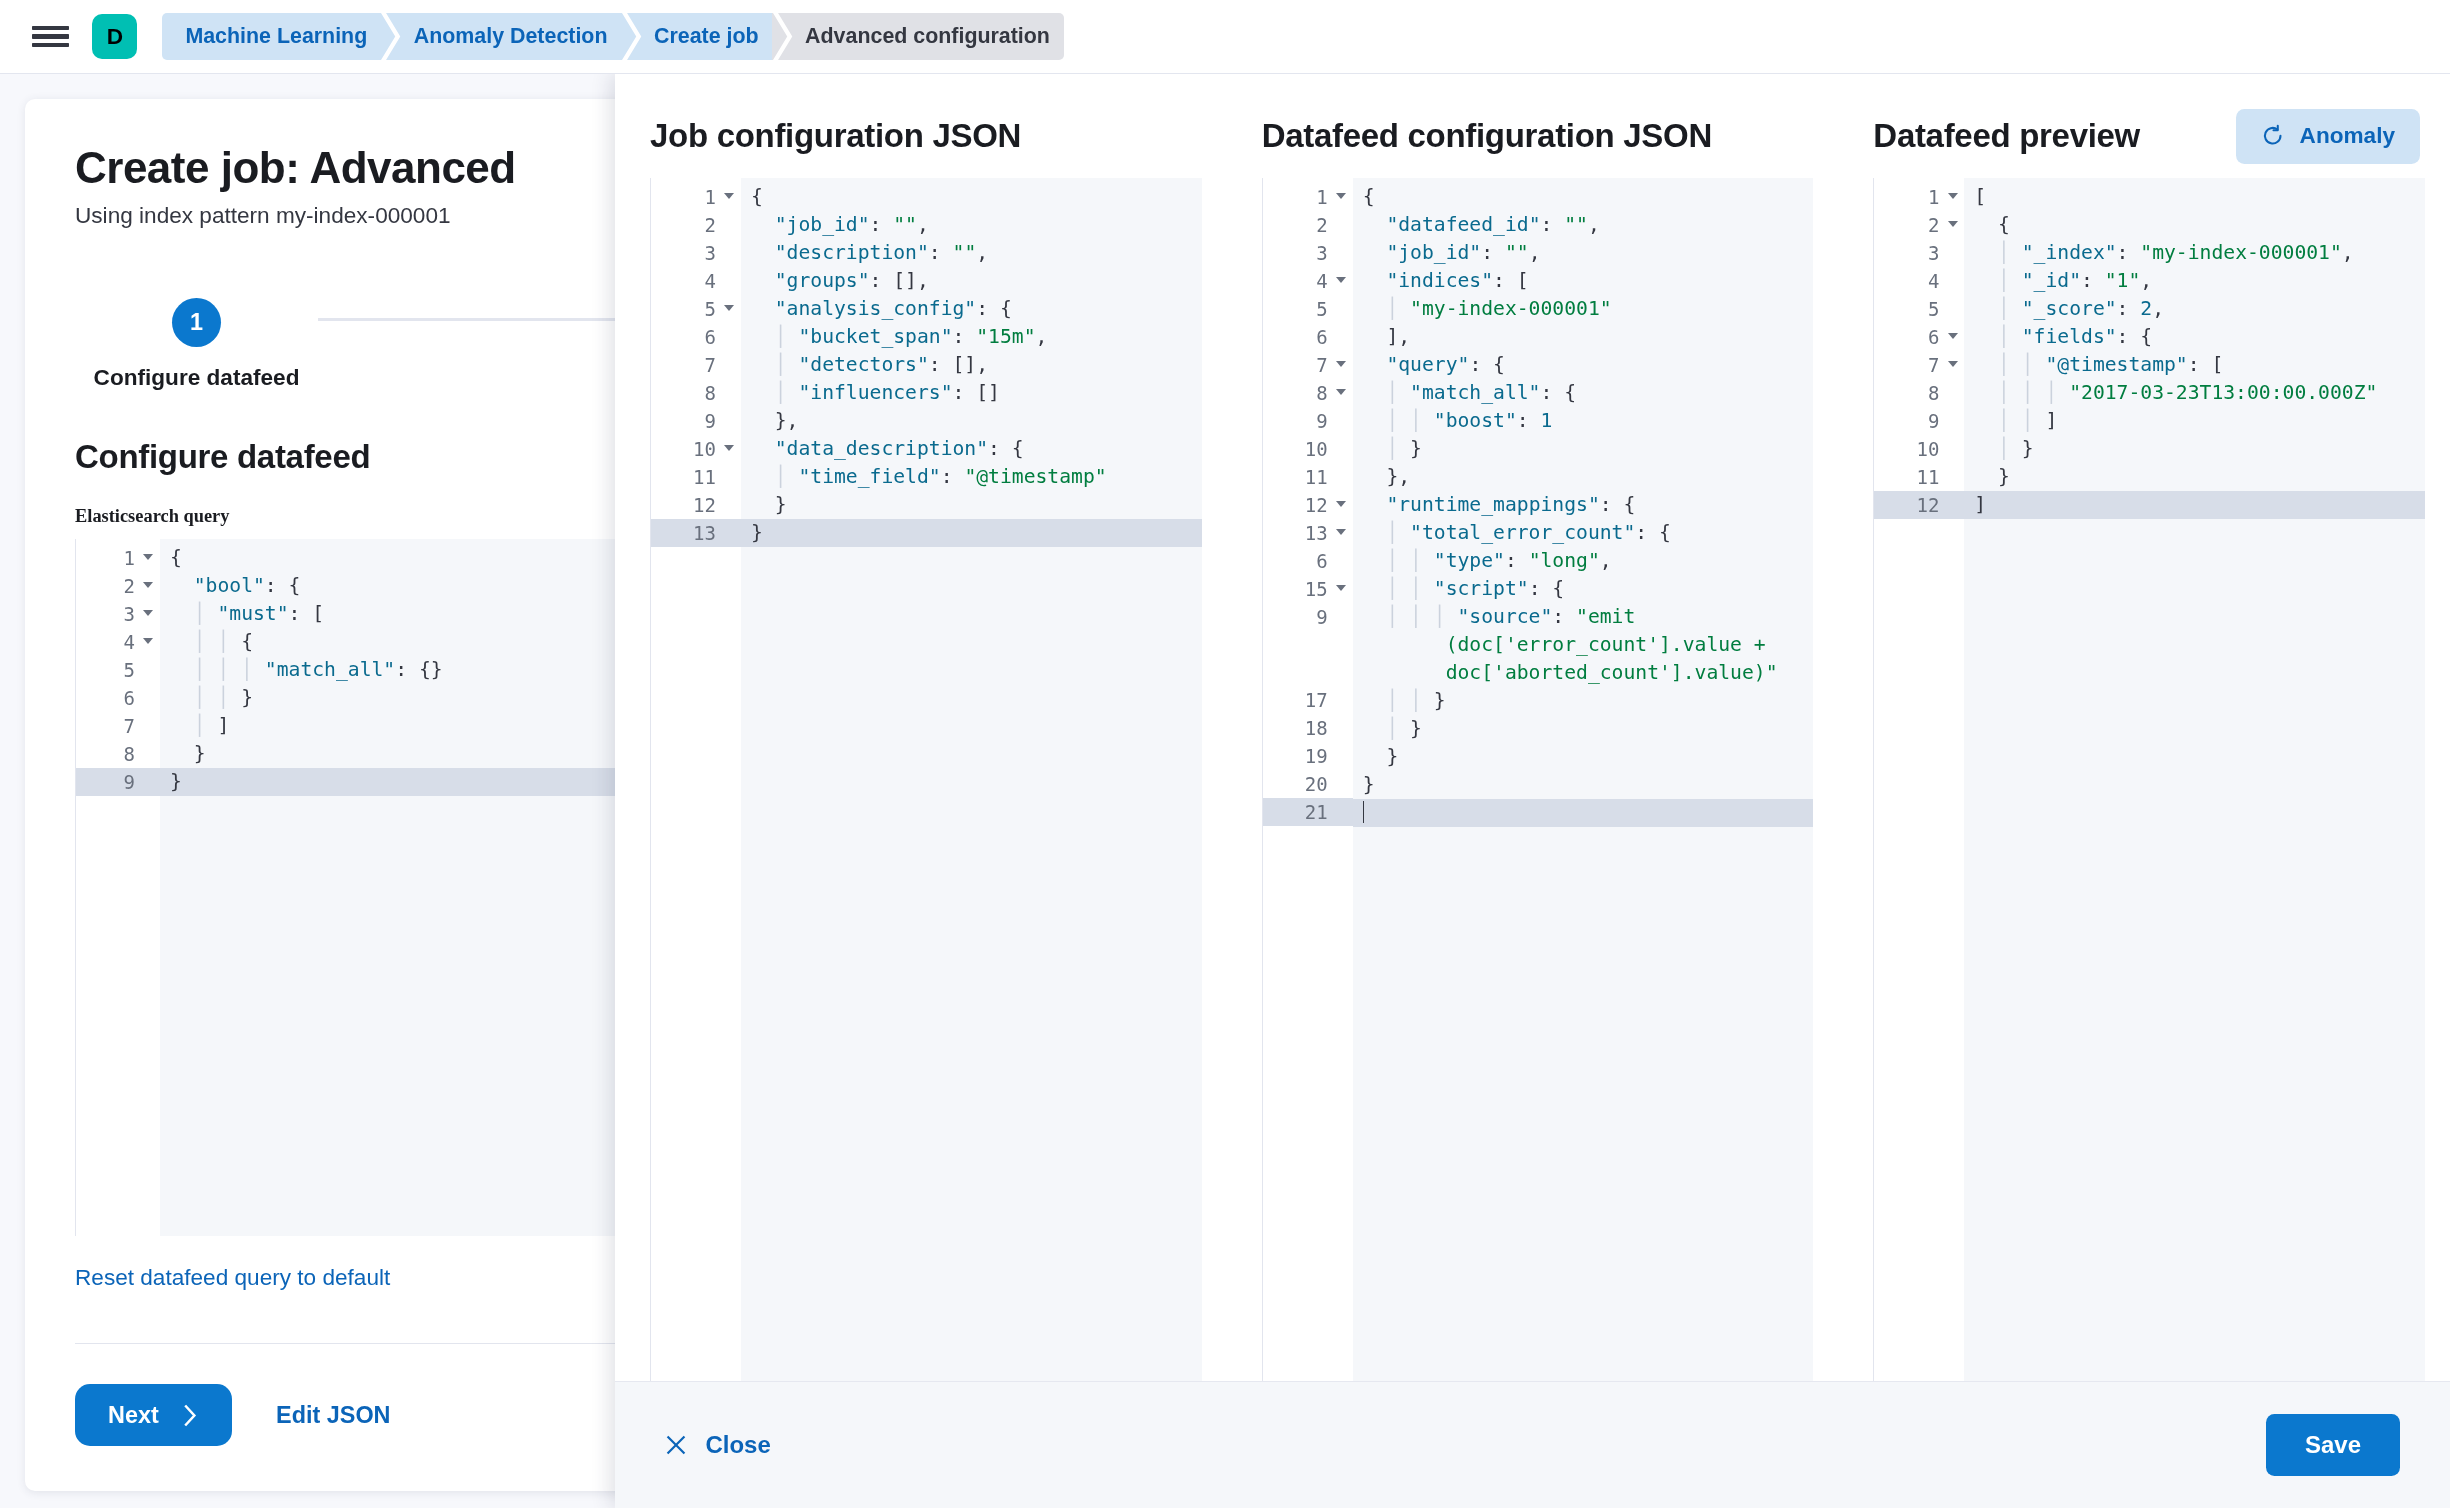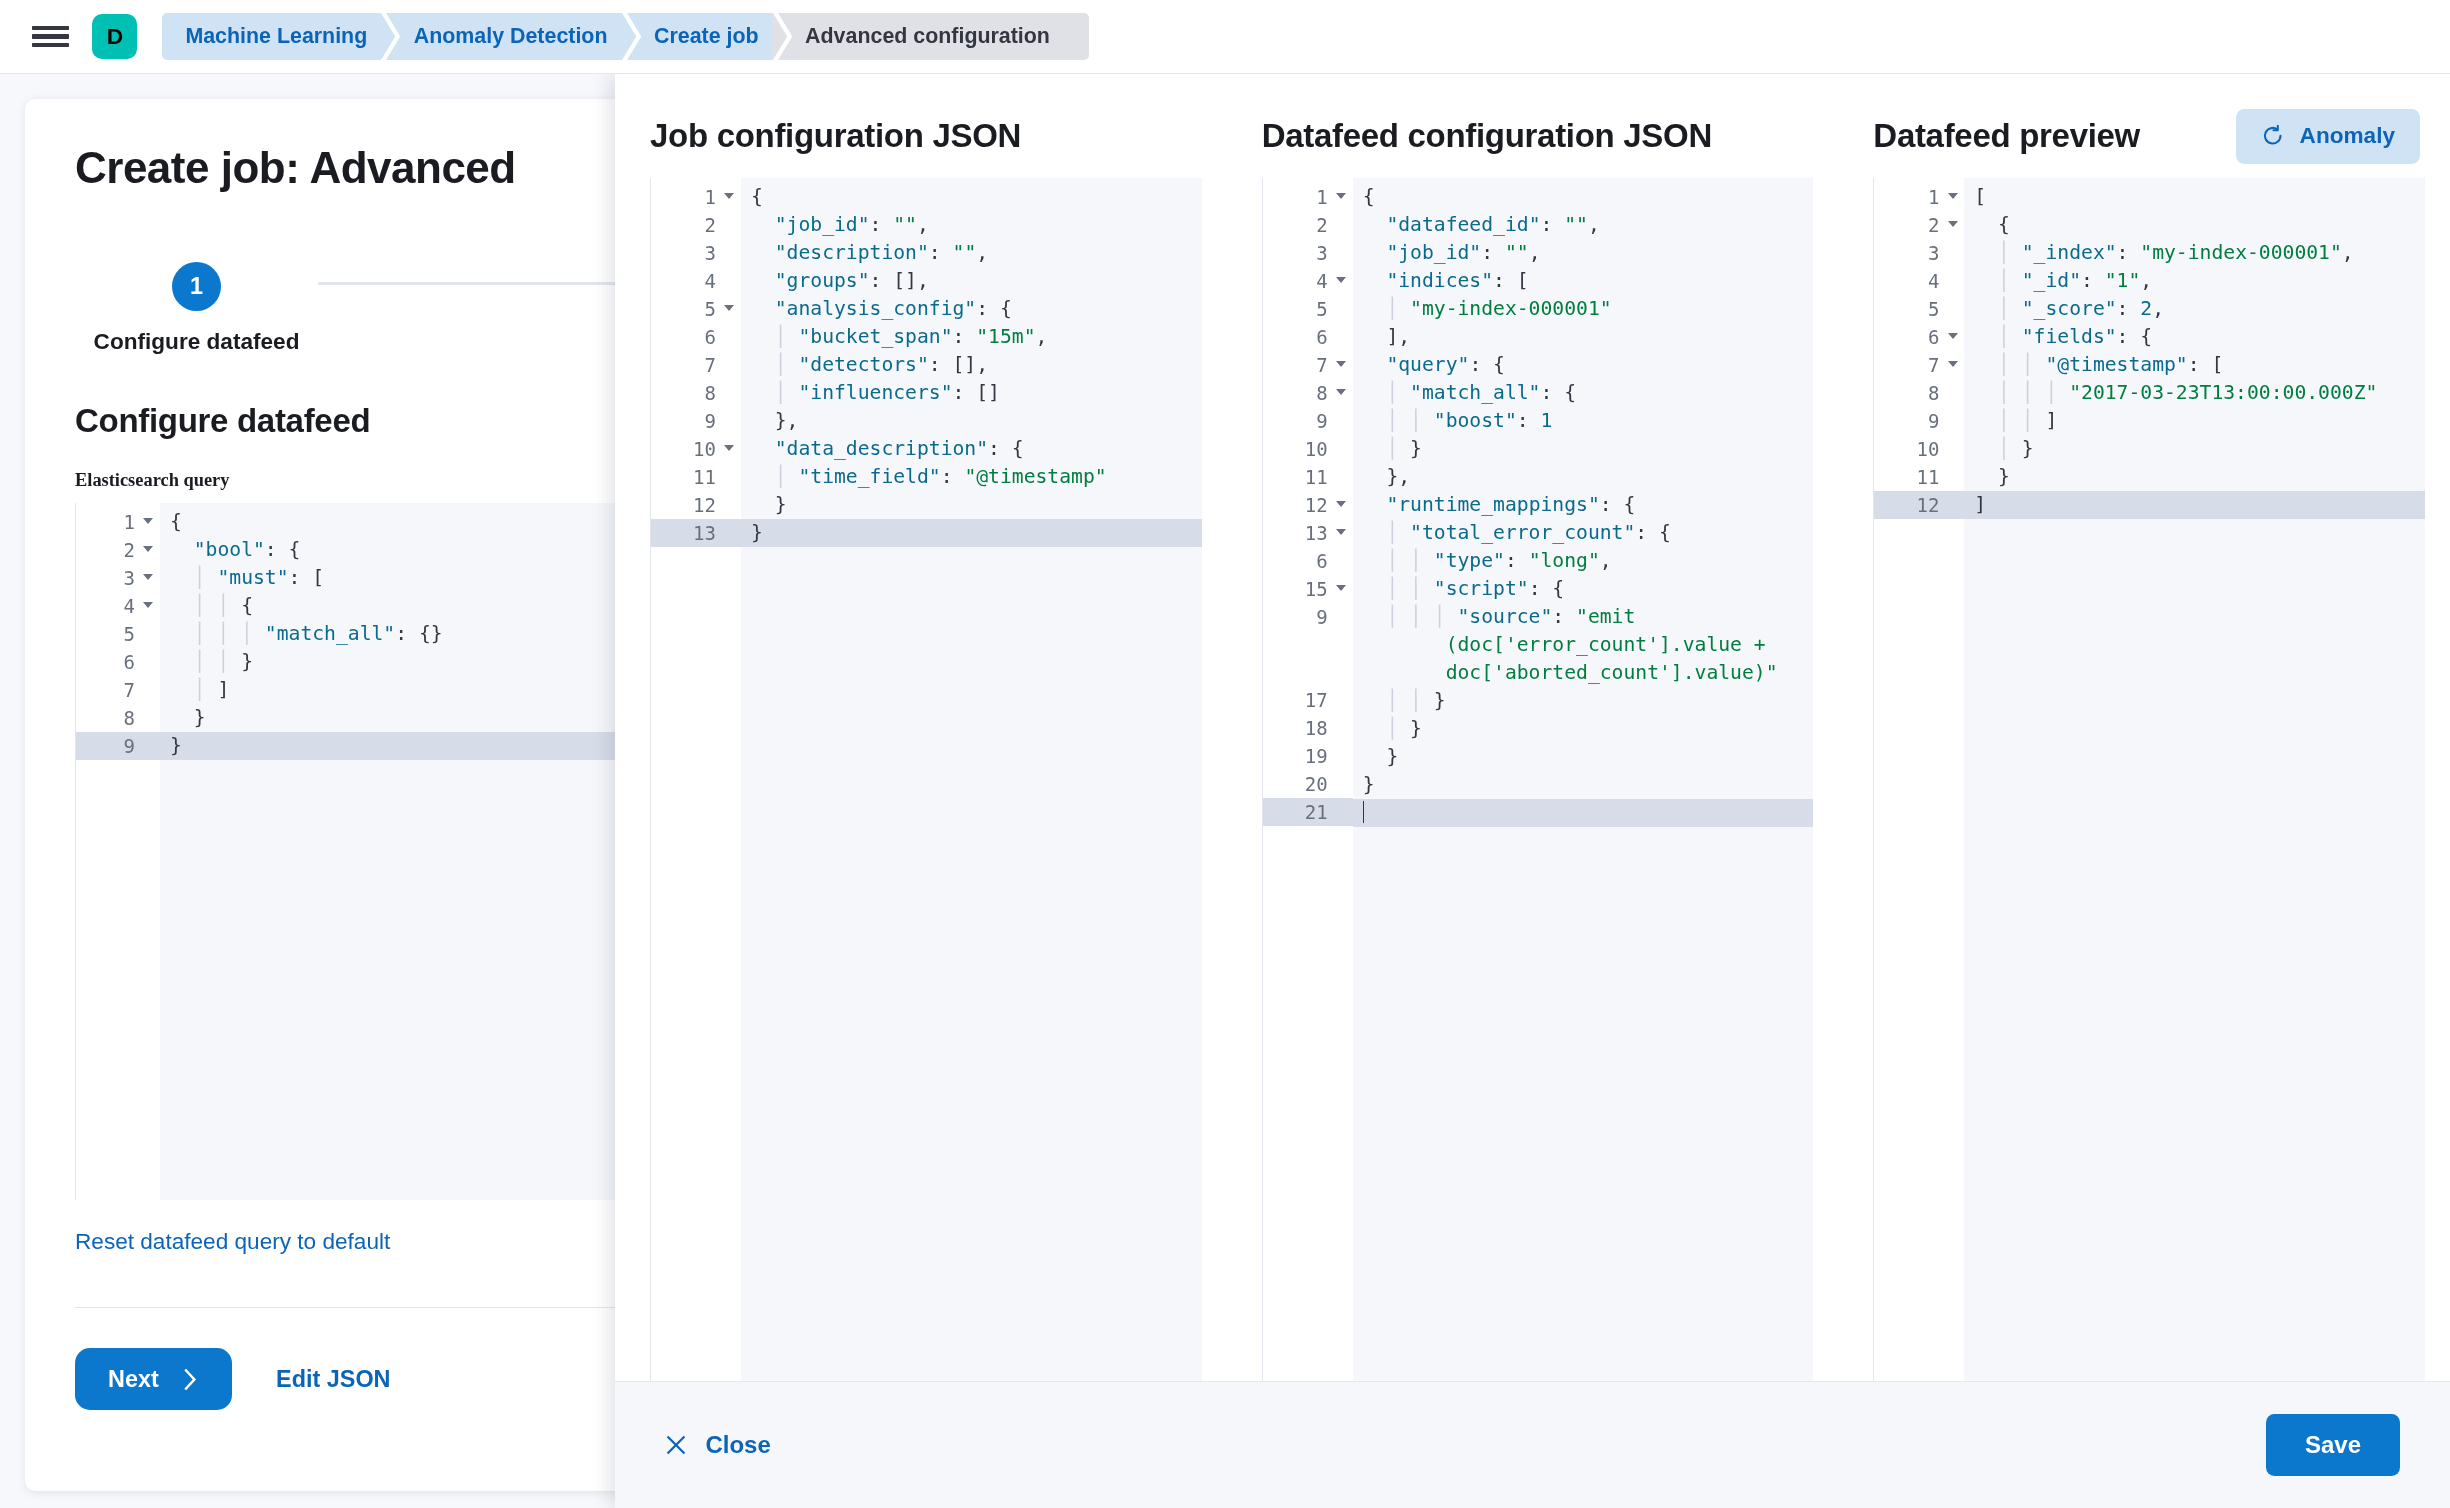--- a/index.html
+++ b/index.html
@@ -42,21 +42,21 @@
     color: #0b64b8;
     font-size: 21.4px; font-weight: 700;
     padding: 0 28.5px 0 28.5px;
     white-space: nowrap;
     cursor: pointer;
   }
   .crumb:first-child { border-radius: 5px 0 0 5px; padding-left: 23px; }
   .crumb:not(:first-child) { padding-left: 33px; margin-left: -15px; }
   .crumb.cur {
     background: #e0e1e6; color: #343741; font-weight: 700;
-    border-radius: 0 5px 5px 0; padding-right: 39px;
+    border-radius: 0 5px 5px 0; padding-right: 14px;
   }
   
   .crumb .chev-out, .crumb .chev-in {
     position: absolute; right: -14.2px; top: 0; width: 28.5px; height: 47px;
     z-index: 2;
   }
   .crumb .chev-out { color: #ffffff; }
   .crumb:last-child .chev-out, .crumb:last-child .chev-in { display: none; }
 
   
@@ -254,20 +254,21 @@
    </svg>
       </div>
       <div class="crumb cur">
         <span>Advanced configuration</span>
       </div>
     </div>
 </div>
 
 <div class="wizard-card">
   <div class="wz-title">Create job: Advanced</div>
+  <div class="wz-sub">Using index pattern my-index-000001</div>
 
   <div class="stepper">
     <div class="step-col">
       <div class="step-circle">1</div>
       <div class="step-label">Configure datafeed</div>
     </div>
     <div class="step-line"></div>
   </div>
 
   <div class="sect-title">Configure datafeed</div>

